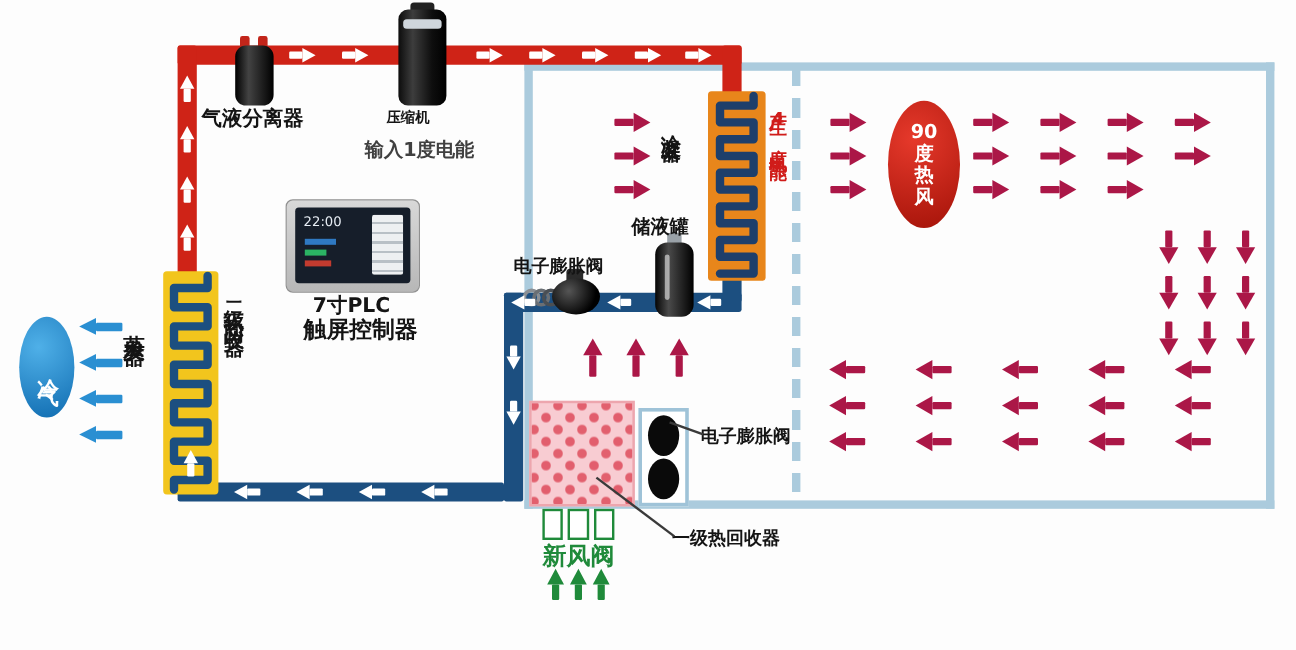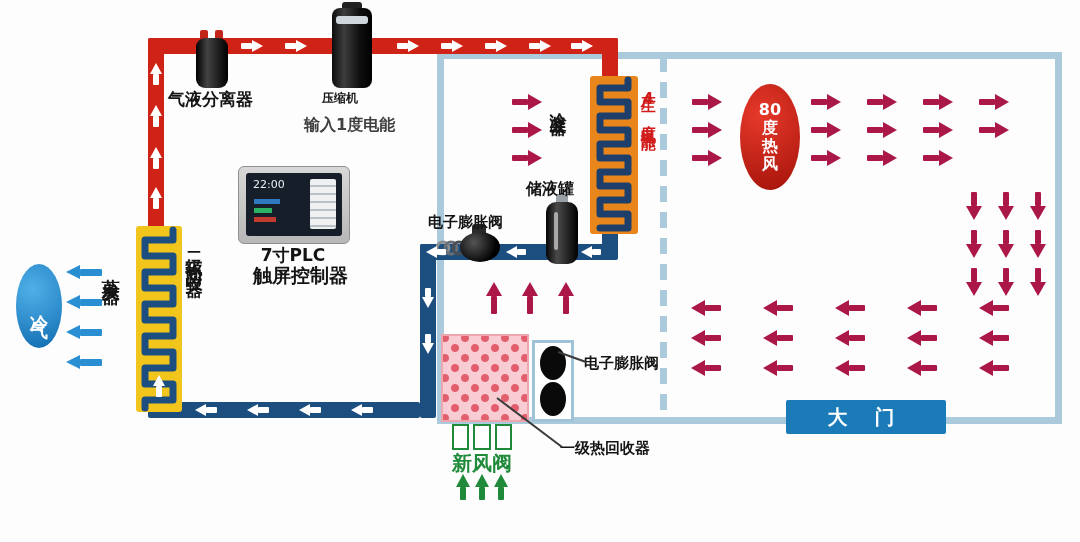--- a/index.html
+++ b/index.html
@@ -94,25 +94,24 @@
     <div class="abs" style="left:5px;top:39px;width:26px;height:34px;background:#0a0a0a;border-radius:50%"></div>
   </div>
 
   <div class="abs" style="left:452px;top:424px;width:60px;height:26px;display:flex;gap:4px;z-index:4">
     <div style="flex:1;border:2px solid #1f8a3a;background:#fff"></div>
     <div style="flex:1;border:2px solid #1f8a3a;background:#fff"></div>
     <div style="flex:1;border:2px solid #1f8a3a;background:#fff"></div>
   </div>
 
   <div class="abs ell vlbl" style="left:16px;top:264px;width:46px;height:84px;border-radius:50%;background:radial-gradient(circle at 35% 30%,#4fb0e8,#0f6bb0);font-size:18px;letter-spacing:5px">冷气</div>
-  <div class="abs ell" style="left:740px;top:84px;width:60px;height:106px;border-radius:50%;background:radial-gradient(circle at 35% 30%,#e6392b,#a31208);font-size:16px;white-space:pre-line;text-align:center;line-height:1.12">80
+  <div class="abs ell" style="left:740px;top:84px;width:60px;height:106px;border-radius:50%;background:radial-gradient(circle at 35% 30%,#e6392b,#a31208);font-size:16px;white-space:pre-line;text-align:center;line-height:1.12">90
 度
 热
 风</div>
-  <div class="abs ell" style="left:786px;top:400px;width:160px;height:34px;background:#1b7ab8;font-size:20px;letter-spacing:10px;border-radius:2px">大 门</div>
 
   <div class="abs lbl" style="left:168px;top:90px;font-size:17px">气液分离器</div>
   <div class="abs lbl" style="left:322px;top:92px;font-size:12px">压缩机</div>
   <div class="abs lbl" style="left:304px;top:116px;font-size:16px;color:#404040">输入1度电能</div>
   <div class="abs lbl vlbl" style="left:548px;top:98px;font-size:17px;letter-spacing:4px">冷凝器</div>
   <div class="abs lbl vlbl" style="left:639px;top:82px;font-size:15px;color:#d01c1a;letter-spacing:4px">产生4度电热能</div>
   <div class="abs lbl" style="left:526px;top:180px;font-size:16px">储液罐</div>
   <div class="abs lbl" style="left:428px;top:214px;font-size:15px">电子膨胀阀</div>
   <div class="abs lbl" style="left:238px;top:246px;width:110px;text-align:center;font-size:17px">7寸PLC</div>
   <div class="abs lbl" style="left:238px;top:265px;width:110px;text-align:right;font-size:19px">触屏控制器</div>

